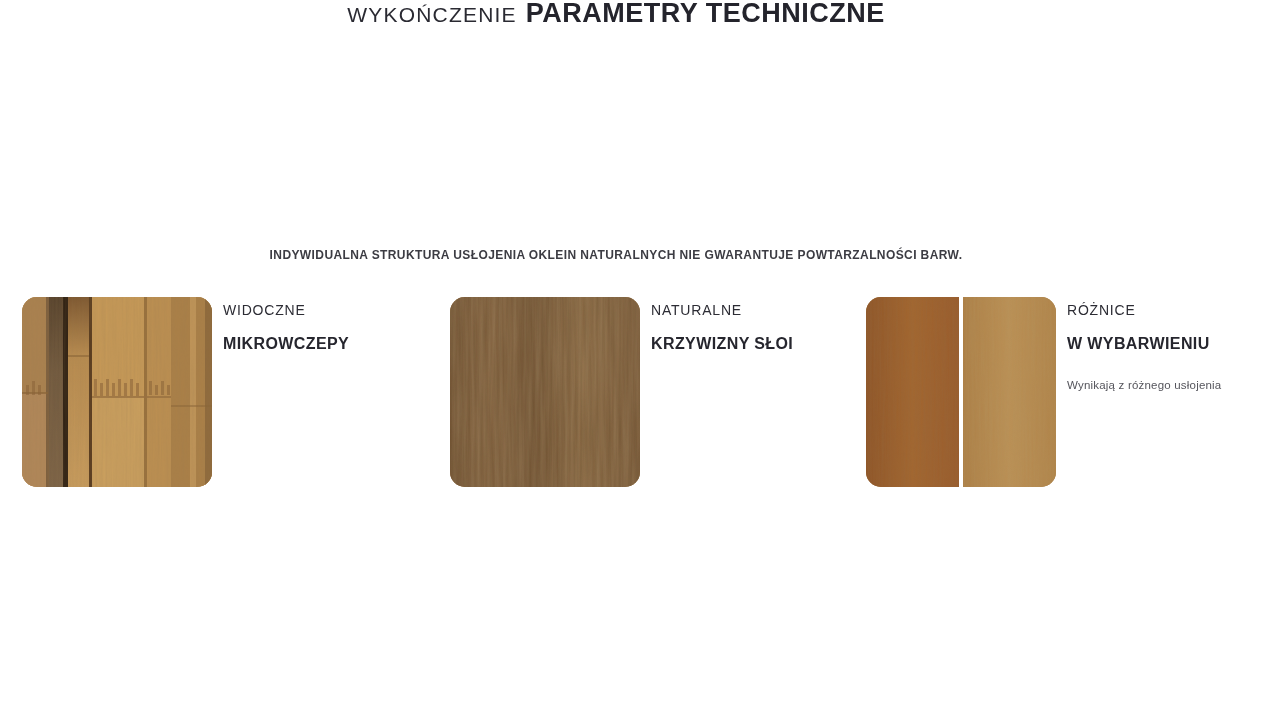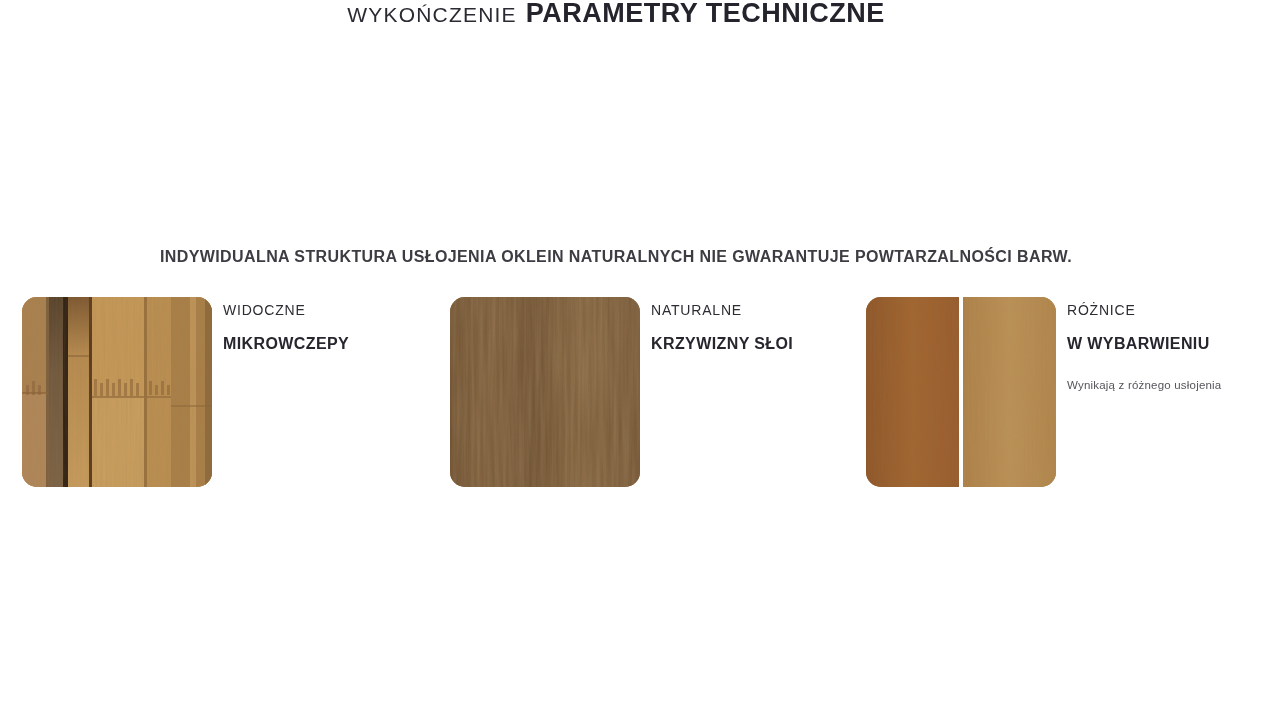--- a/index.html
+++ b/index.html
@@ -21,21 +21,21 @@
   .title .t-regular {
     font-size:21px; font-weight:400; letter-spacing:1.2px; color:#2a2a32;
   }
   .title .t-bold {
     font-size:27px; font-weight:800; letter-spacing:0.5px; color:#24242c;
     margin-left:9px;
   }
 
   .subtitle {
     position:absolute; top:248px; left:0; width:1232px;
-    text-align:center; font-size:16px; font-weight:600;
+    text-align:center; font-size:12px; font-weight:600;
     letter-spacing:0.4px; color:#3c3c43; white-space:nowrap;
   }
 
   .item { position:absolute; top:297px; display:flex; }
   .item-1 { left:22px;justify-content:space-between; }
   .item-2 { left:450px; }
   .item-3 { left:866px; }
 
   .swatch {
     width:190px; height:190px; border-radius:15px; overflow:hidden;

